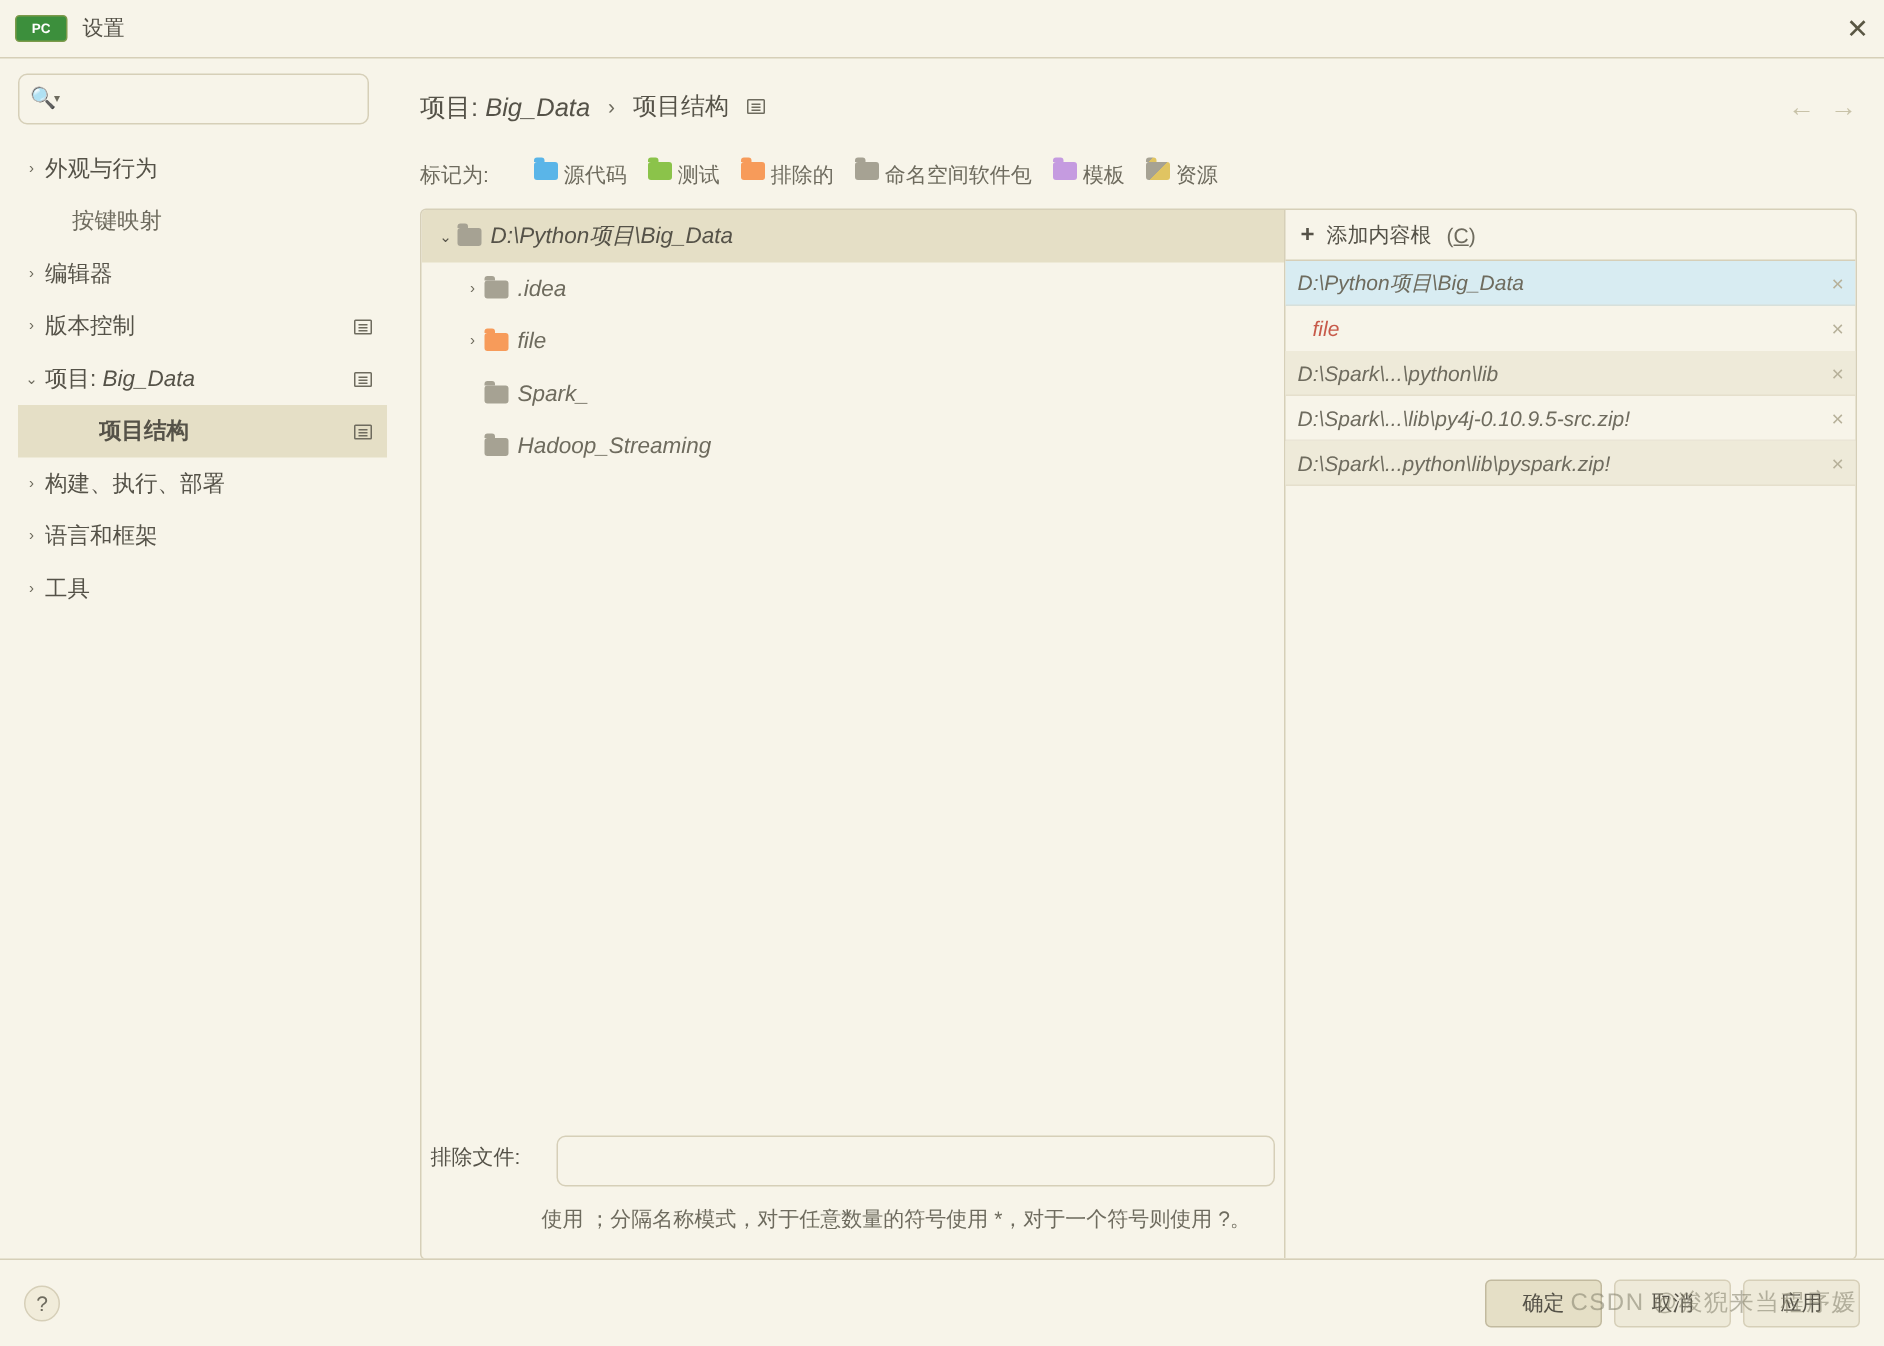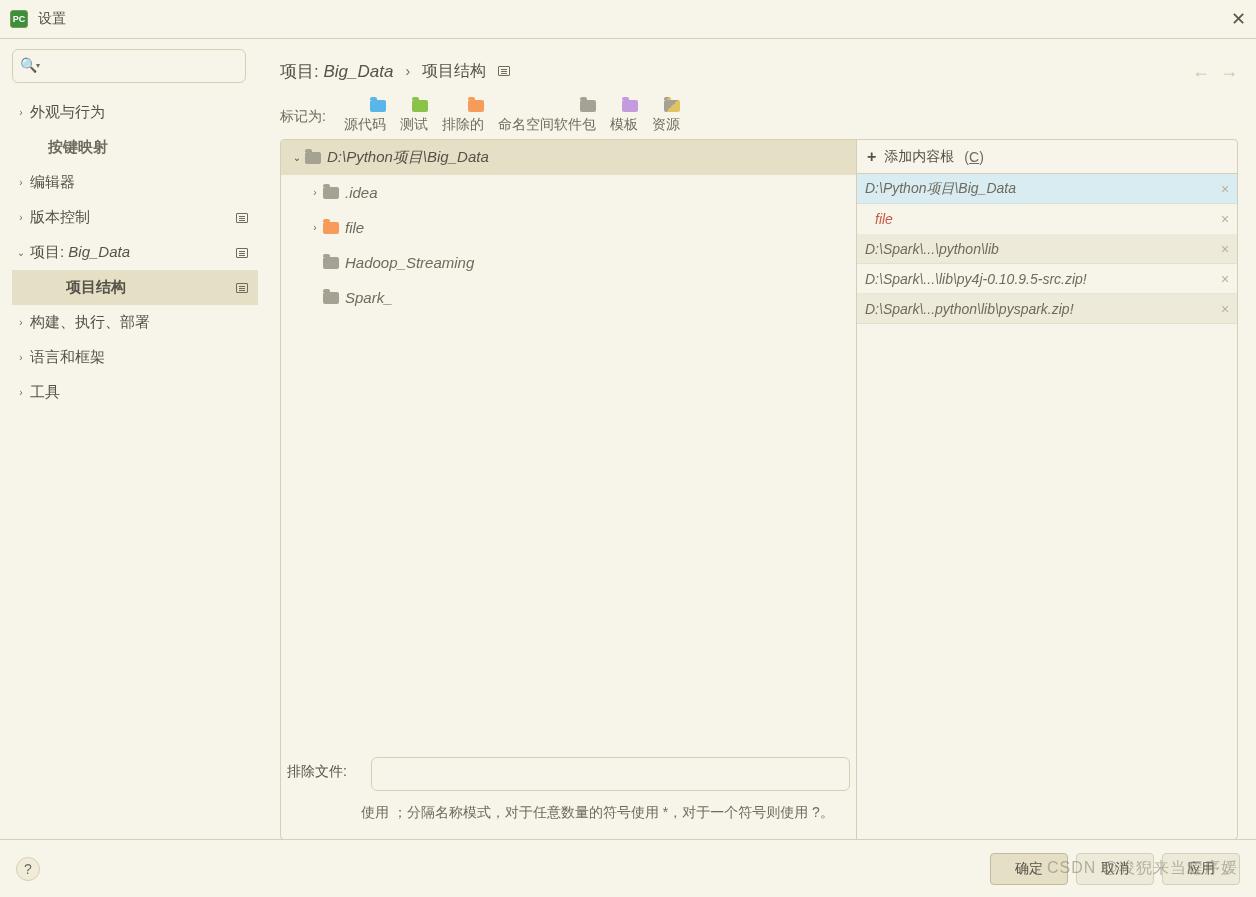--- a/index.html
+++ b/index.html
@@ -23,58 +23,58 @@
   html,body{margin:0;padding:0;height:100%;}
   body{
     width:1256px;height:897px;
     background:var(--bg);
     font-family:"Segoe UI",Arial,sans-serif;
     font-size:14px;color:var(--text);
     position:relative;overflow:hidden;
   }
   
   .titlebar{height:38px;display:flex;align-items:center;padding:0 10px;}
-  .titlebar .app-icon{width:18px;height:18px;background:#3C8F3C;border:1px solid #7C9A4B;border-radius:3px;display:flex;align-items:center;justify-content:center;font-size:9px;color:#FFF;font-weight:bold;margin-right:10px;}
+  .titlebar .app-icon{width:35px;height:18px;background:#3C8F3C;border:1px solid #7C9A4B;border-radius:3px;display:flex;align-items:center;justify-content:center;font-size:9px;color:#FFF;font-weight:bold;margin-right:10px;}
   .titlebar .title{color:var(--text-dark);font-size:14px;}
   .titlebar .close{margin-left:auto;font-size:18px;cursor:pointer;color:#5A5744;}
   
   .hr{height:1px;background:var(--border);margin:0;}
   
   .main{display:flex;height:calc(100% - 38px - 58px);}
   .sidebar{width:258px;padding:10px 0 0 12px;display:flex;flex-direction:column;}
   .search{position:relative;margin:0 12px 12px 0;}
   .search input{width:100%;height:34px;border:1px solid var(--border);border-radius:6px;background:#F7F4E9;padding:0 28px 0 30px;font-size:14px;color:var(--text);outline:none;}
   .search .mag{position:absolute;left:8px;top:8px;color:var(--text);font-size:14px;}
   .search .dd{position:absolute;left:24px;top:12px;font-size:8px;color:var(--text);}
   .tree{flex:1;overflow:auto;}
   .tree-item{display:flex;align-items:center;height:35px;padding-right:10px;cursor:pointer;position:relative;}
   .tree-item .chev{width:18px;text-align:center;color:var(--text);font-size:10px;display:inline-block;}
   .tree-item .label{flex:1;font-size:15px;white-space:nowrap;overflow:hidden;text-overflow:ellipsis;}
   .tree-item.l0 .label{color:var(--text-dark);}
-  .tree-item.l1{padding-left:18px;font-weight:bold;}
+  .tree-item.l1{padding-left:18px;}
   .tree-item.l2{padding-left:36px;}
   .tree-item.selected{background:var(--highlight);}
   .tree-item.selected .label{font-weight:600;color:var(--text-dark);}
   .tree-item .badges{display:flex;gap:6px;align-items:center;}
   .num-badge{background:#D8356A;color:#fff;font-size:10px;border-radius:50%;width:16px;height:16px;display:flex;align-items:center;justify-content:center;}
   .trans-icon{font-size:14px;color:var(--text);}
   .mod-icon{width:12px;height:10px;border:1px solid var(--text);border-radius:1px;position:relative;}
   .mod-icon::after{content:"";position:absolute;left:2px;right:2px;top:2px;height:1px;background:var(--text);box-shadow:0 2px 0 var(--text),0 4px 0 var(--text);}
   .italic{font-style:italic;}
   
   .content{flex:1;display:flex;flex-direction:column;padding:18px 18px 0 22px;min-width:0;}
   .crumbs{display:flex;align-items:center;gap:12px;height:28px;margin-bottom:18px;}
   .crumbs .c1{font-size:17px;color:var(--text-dark);}
   .crumbs .sep{color:var(--text);font-size:14px;}
   .crumbs .c2{font-size:16px;color:var(--text-dark);}
   .crumbs .navarrows{margin-left:auto;display:flex;gap:10px;color:#C8C2A8;font-size:18px;}
   .crumbs .navarrows span{cursor:pointer;}
   .markrow{display:flex;align-items:center;gap:14px;height:28px;margin-bottom:8px;font-size:14px;}
-  .markrow .lab{color:var(--text);margin-right:4px;}
-  .mark-chip{display:flex;align-items:flex-end;gap:4px;cursor:pointer;flex-direction:column;}
+  .markrow .lab{color:var(--text);margin-right:16px;}
+  .mark-chip{display:flex;align-items:flex-start;gap:4px;cursor:pointer;}
   .folder-ic{width:16px;height:12px;border-radius:2px;position:relative;}
   .folder-ic::before{content:"";position:absolute;left:0;top:-3px;width:7px;height:3px;border-radius:2px 2px 0 0;background:inherit;}
   .fc-blue{background:var(--accent-blue);} .fc-green{background:var(--accent-green);} .fc-orange{background:var(--accent-orange);} .fc-gray{background:var(--accent-gray);} .fc-purple{background:var(--accent-purple);}
   .fc-res{background:linear-gradient(135deg,var(--accent-gray) 50%,#E0C462 50%);}
   
   .body2{display:flex;flex:1;gap:0;min-height:0;border:1px solid var(--border);border-radius:4px;overflow:hidden;}
   .col-tree{flex:1;min-width:0;display:flex;flex-direction:column;border-right:1px solid var(--border);}
   .col-roots{width:380px;display:flex;flex-direction:column;}
   .ftree{flex:1;overflow:auto;}
   .frow{display:flex;align-items:center;height:35px;padding:0 8px;cursor:pointer;}
@@ -240,26 +240,26 @@
               <span class="flabel">.idea</span>
             </div>
             <div class="frow l1">
               <span class="chev">›</span>
               <span class="folder-ic fc-orange"></span>
               <span class="flabel">file</span>
             </div>
             <div class="frow l1">
               <span class="chev"></span>
               <span class="folder-ic fc-gray"></span>
-              <span class="flabel">Hadoop_Streaming</span>
+              <span class="flabel">Spark_</span>
             </div>
             <div class="frow l1">
               <span class="chev"></span>
               <span class="folder-ic fc-gray"></span>
-              <span class="flabel">Spark_</span>
+              <span class="flabel">Hadoop_Streaming</span>
             </div>
           </div>
         <div class="excluderow">
           <label>排除文件:</label>
           <div class="inwrap"><input type="text" value="" style=""></div>
         </div>
         <div class="hint">使用 ；分隔名称模式，对于任意数量的符号使用 *，对于一个符号则使用 ?。</div>
       </div>
       <div class="col-roots">
         <div class="addroot">

